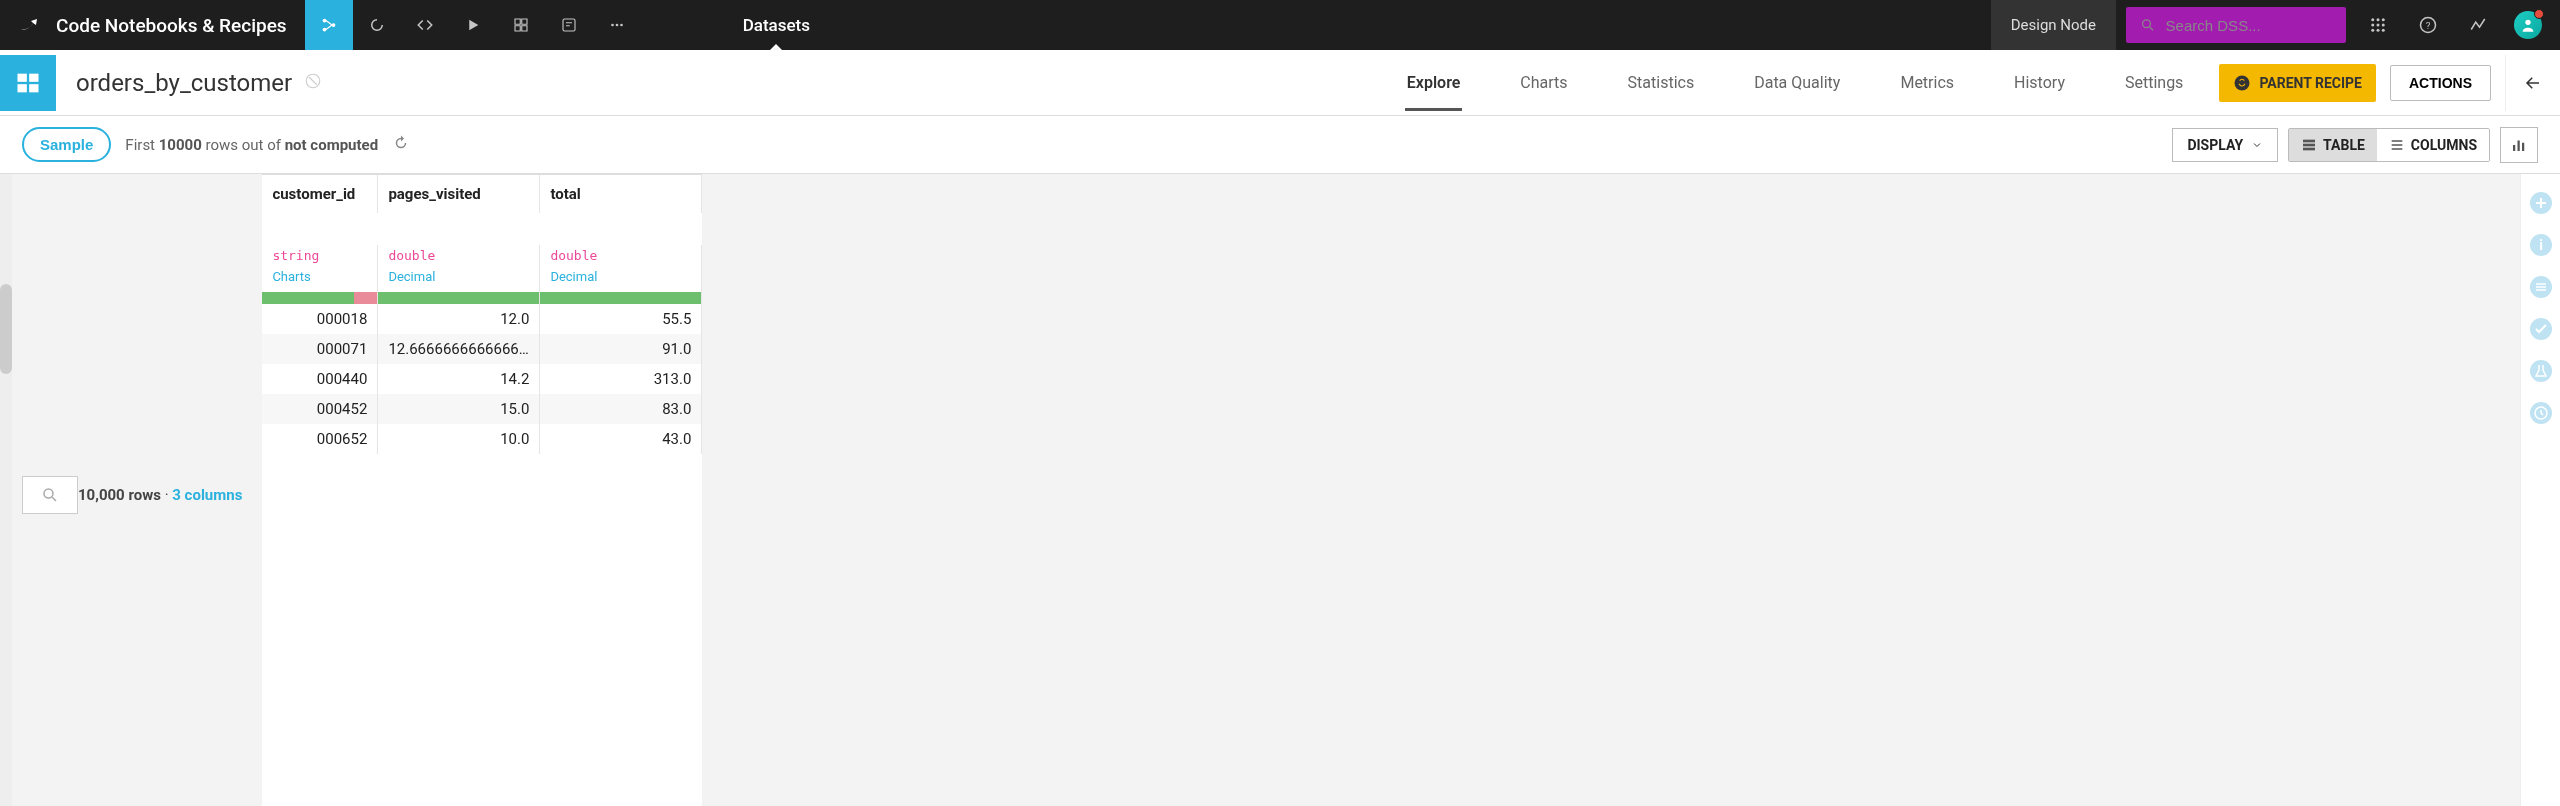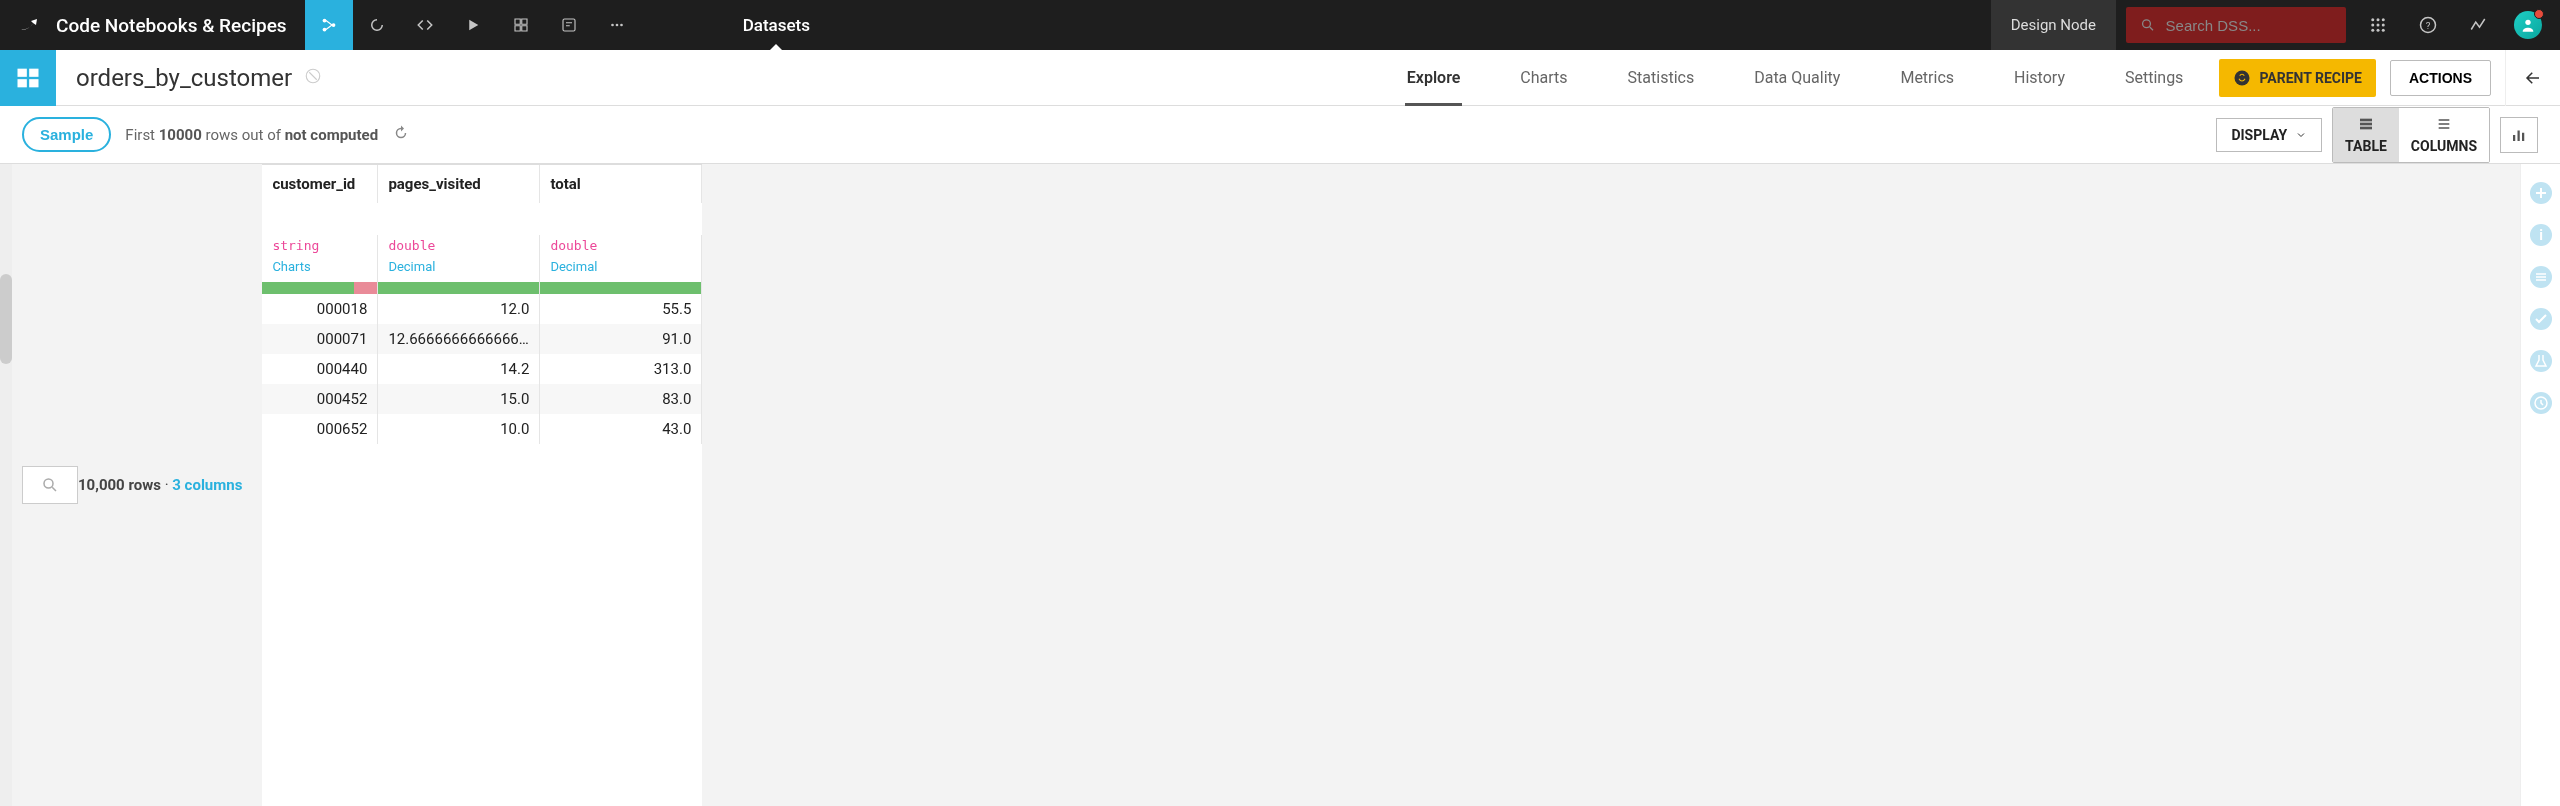--- a/index.html
+++ b/index.html
@@ -7,48 +7,48 @@
 .topbar { display: flex; align-items: center; height: 50px; background: #1e1e1e; color: #fff; }
 .topbar .logo-area { display: flex; align-items: center; padding: 0 18px; gap: 14px; }
 .topbar .brand { font-size: 19px; font-weight: 500; }
 .topbar .iconbtn { width: 48px; height: 50px; display: flex; align-items: center; justify-content: center; color: #c5c5c5; cursor: pointer; }
 .topbar .iconbtn.active { background: #2ab1de; color: #fff; }
 .topbar .tabarea { flex: 0 0 auto; display: flex; align-items: center; margin-left: 90px; }
 .topbar .tab { height: 50px; display: flex; align-items: center; padding: 0 12px; font-size: 17px; font-weight: 500; color: #fff; position: relative; }
 .topbar .tab::after { content: ''; position: absolute; bottom: 0; left: 50%; transform: translateX(-50%); border: 6px solid transparent; border-bottom-color: #fff; }
 .topbar .spacer { flex: 1; }
 .topbar .design-node { background: #333; height: 50px; display: flex; align-items: center; padding: 0 20px; font-size: 15px; color: #ddd; }
-.topbar .search { background: #7f1d1d; height: 36px; display: flex; align-items: center; padding: 0 14px; margin: 0 10px; border-radius: 2px; width: 220px; }
+.topbar .search { background: #a21caf; height: 36px; display: flex; align-items: center; padding: 0 14px; margin: 0 10px; border-radius: 2px; width: 220px; }
 .topbar .search input { background: transparent; border: none; color: #ccc; font-size: 15px; margin-left: 10px; outline: none; width: 100%; }
 .topbar .search input::placeholder { color: #888; }
 .topbar .right-icons { display: flex; align-items: center; gap: 6px; padding-right: 10px; }
 .topbar .right-icons .iconbtn { width: 44px; }
 .avatar { width: 28px; height: 28px; border-radius: 50%; background: linear-gradient(135deg, #1ecfc5, #0aa79f); display: flex; align-items: center; justify-content: center; position: relative; margin: 0 8px; }
 .avatar .notif { position: absolute; top: -2px; right: -2px; width: 10px; height: 10px; border-radius: 50%; background: #e74c3c; border: 1px solid #1e1e1e; }
 
-.secondbar { display: flex; align-items: center; height: 56px; border-bottom: 1px solid #ddd; }
+.secondbar { display: flex; align-items: center; height: 66px; border-bottom: 1px solid #ddd; }
 .secondbar .filetype { width: 56px; height: 56px; background: #2ab1de; display: flex; align-items: center; justify-content: center; }
 .secondbar .title { font-size: 24px; font-weight: 400; margin-left: 20px; color: #333; }
 .secondbar .status-icon { margin-left: 12px; color: #bbb; }
 .secondbar .tabs { display: flex; margin-left: auto; gap: 16px; }
 .secondbar .tablink { padding: 0 22px; height: 56px; display: flex; align-items: center; font-size: 16px; color: #666; cursor: pointer; font-weight: 400; position: relative; }
 .secondbar .tablink.active { color: #333; font-weight: 600; }
 .secondbar .tablink.active::after { content: ''; position: absolute; bottom: 0; left: 20px; right: 20px; height: 3px; background: #555; }
 .secondbar .parent-recipe { background: #f5b800; color: #333; font-weight: 700; padding: 10px 14px; margin-left: 14px; border-radius: 2px; display: flex; align-items: center; gap: 8px; cursor: pointer; font-size: 14px; }
 .secondbar .actions-btn { border: 1px solid #bbb; background: #fff; padding: 9px 18px; margin: 0 14px; border-radius: 2px; font-weight: 700; font-size: 14px; cursor: pointer; }
 .secondbar .back-arrow { padding: 0 18px; cursor: pointer; border-left: 1px solid #eee; height: 56px; display: flex; align-items: center; }
 
 .thirdbar { display: flex; align-items: center; height: 58px; border-bottom: 1px solid #ddd; padding: 0 22px; gap: 14px; }
 .sample-btn { border: 2px solid #2ab1de; color: #2ab1de; background: #fff; padding: 7px 16px; border-radius: 20px; font-weight: 600; font-size: 15px; cursor: pointer; }
 .sample-text { color: #666; font-size: 15px; }
 .sample-text b { color: #555; }
 .thirdbar .right { margin-left: auto; display: flex; align-items: center; gap: 10px; }
 .display-btn { border: 1px solid #bbb; background: #fff; padding: 8px 14px; font-weight: 700; font-size: 14px; cursor: pointer; display: flex; align-items: center; gap: 8px; }
 .toggle-group { display: flex; border: 1px solid #bbb; border-radius: 2px; overflow: hidden; }
-.toggle-group .toggle { padding: 8px 12px; font-weight: 700; font-size: 14px; cursor: pointer; display: flex; align-items: center; gap: 6px; background: #fff; flex-direction: column; }
+.toggle-group .toggle { padding: 8px 12px; font-weight: 700; font-size: 14px; cursor: pointer; display: flex; align-items: center; gap: 6px; background: #fff; }
 .toggle-group .toggle.active { background: #ddd; }
 .chart-btn { border: 1px solid #bbb; background: #fff; width: 38px; height: 36px; display: flex; align-items: center; justify-content: center; cursor: pointer; }
 
 .content { display: flex; height: calc(806px - 50px - 56px - 58px); }
 .rail-left { width: 12px; background: #eee; display: flex; flex-direction: column; align-items: center; }
 .rail-left .handle { width: 12px; height: 90px; background: #ccc; border-radius: 6px; margin-top: 110px; }
 .main { flex: 1; background: #f3f3f3; display: flex; flex-direction: row; }
 .filter-row { display: flex; align-items: center; padding: 8px 10px; }
 .search-box { border: 1px solid #ccc; background: #fff; width: 56px; height: 38px; display: flex; align-items: center; justify-content: center; color: #aaa; }
 .filter-row .stats { margin-left: auto; color: #444; font-size: 15px; padding-right: 10px; }

